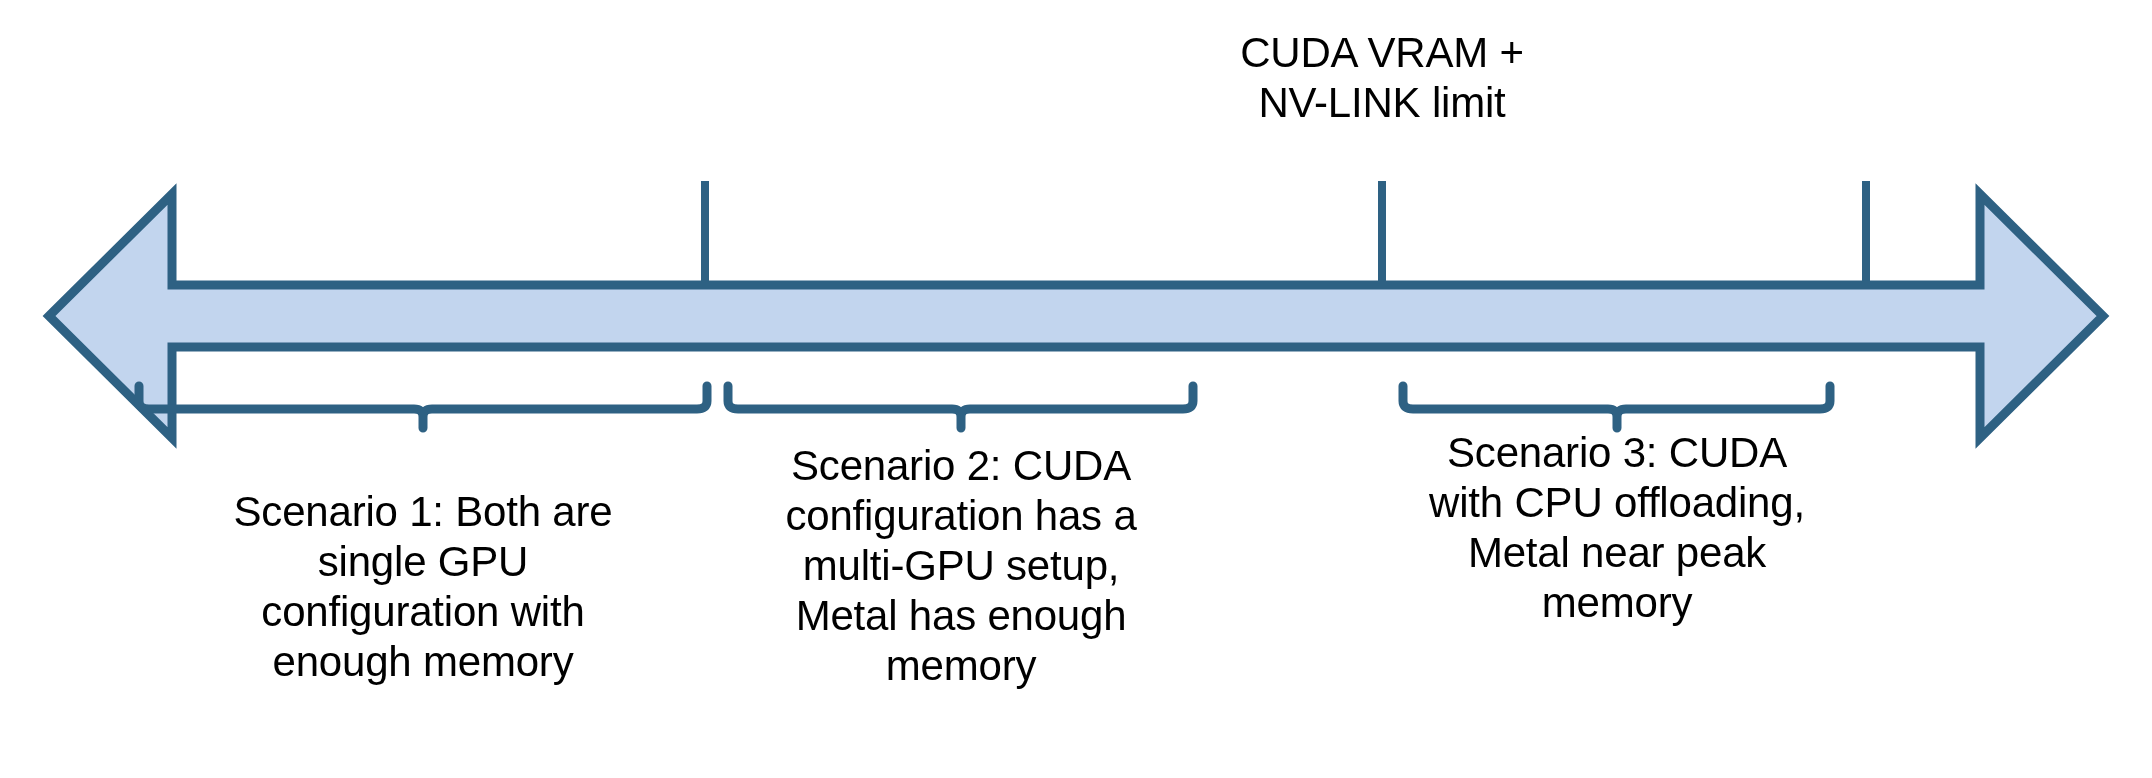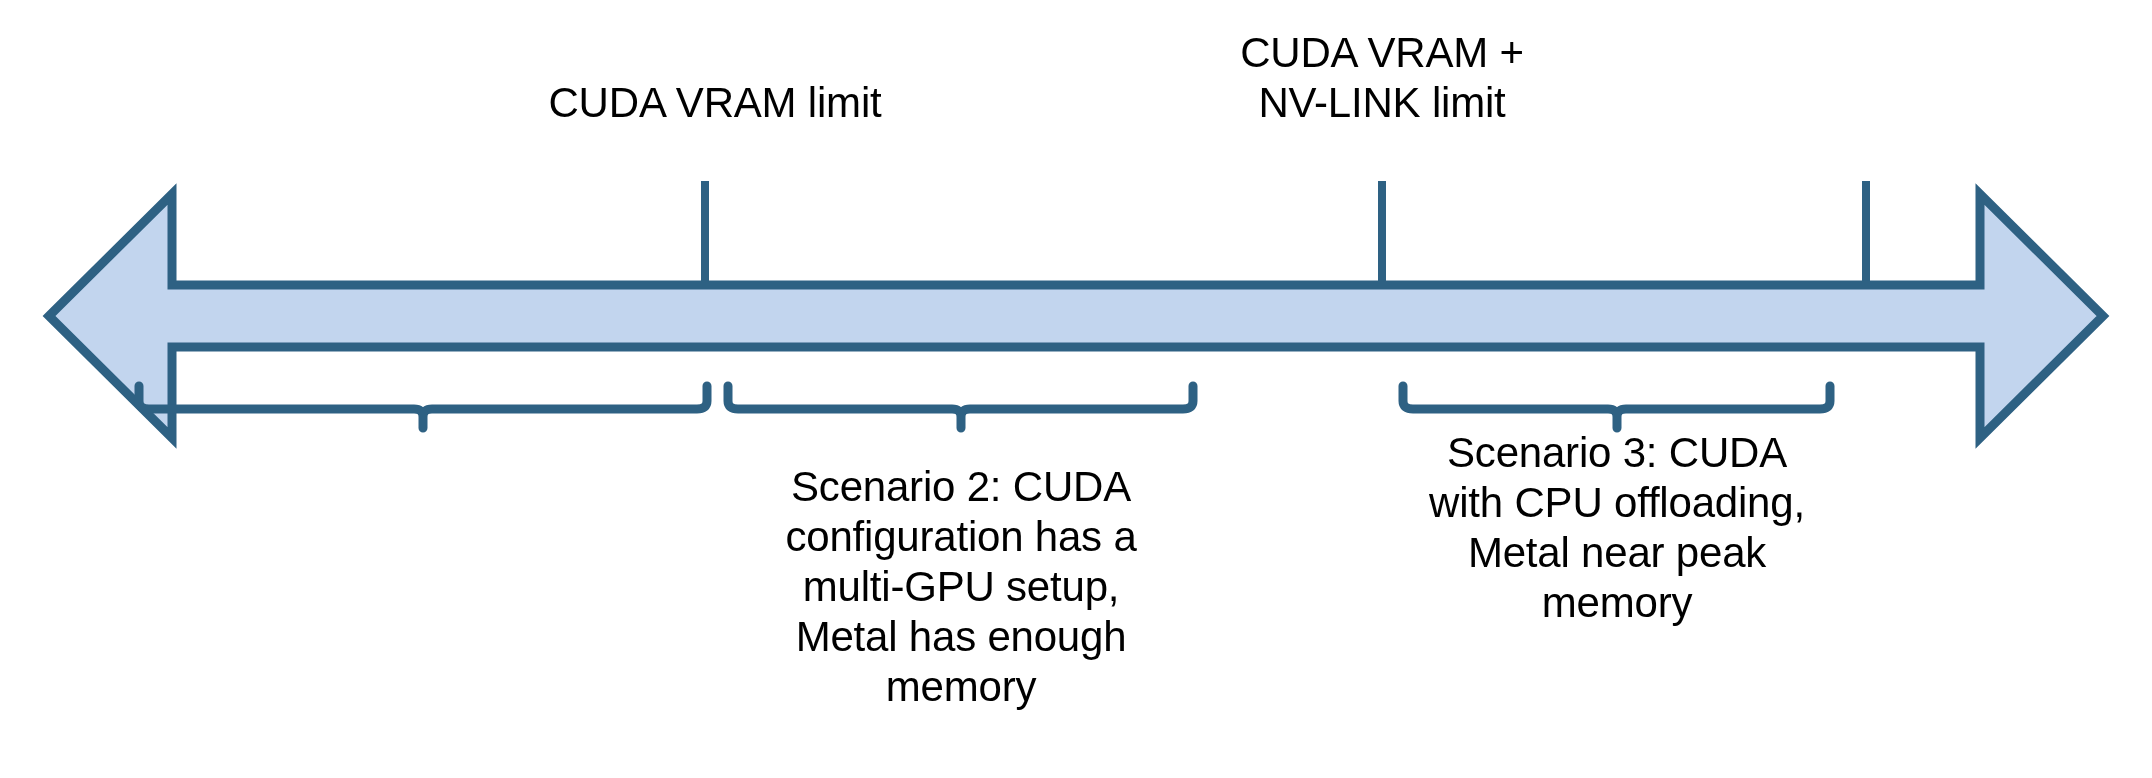--- a/index.html
+++ b/index.html
@@ -94,23 +94,23 @@
                Q 1617 409 1617 417
                L 1617 428
                L 1617 417
                Q 1617 409 1626 409
                L 1820 409
                Q 1830 409 1830 401
                L 1830 386"></path>
     </g>
   </svg>
 
-  <div class="top-label" style="left:455px; top:78px; width:520px;">CUDA VRAM limit</div>
 
   <div class="top-label" style="left:1152px; top:28px; width:460px;text-align:center;">CUDA VRAM +<br>NV-LINK limit</div>
 
 
+  <div class="scenario-label" style="left:143px; top:487px; width:560px;">Scenario 1: Both are<br>single GPU<br>configuration with<br>enough memory</div>
 
-  <div class="scenario-label" style="left:716px; top:462px; width:490px;">Scenario 2: CUDA<br>configuration has a<br>multi-GPU setup,<br>Metal has enough<br>memory</div>
+  <div class="scenario-label" style="left:716px; top:441px; width:490px;">Scenario 2: CUDA<br>configuration has a<br>multi-GPU setup,<br>Metal has enough<br>memory</div>
 
   <div class="scenario-label" style="left:1357px; top:428px; width:520px;">Scenario 3: CUDA<br>with CPU offloading,<br>Metal near peak<br>memory</div>
 
 </div>
 
 </body></html>

